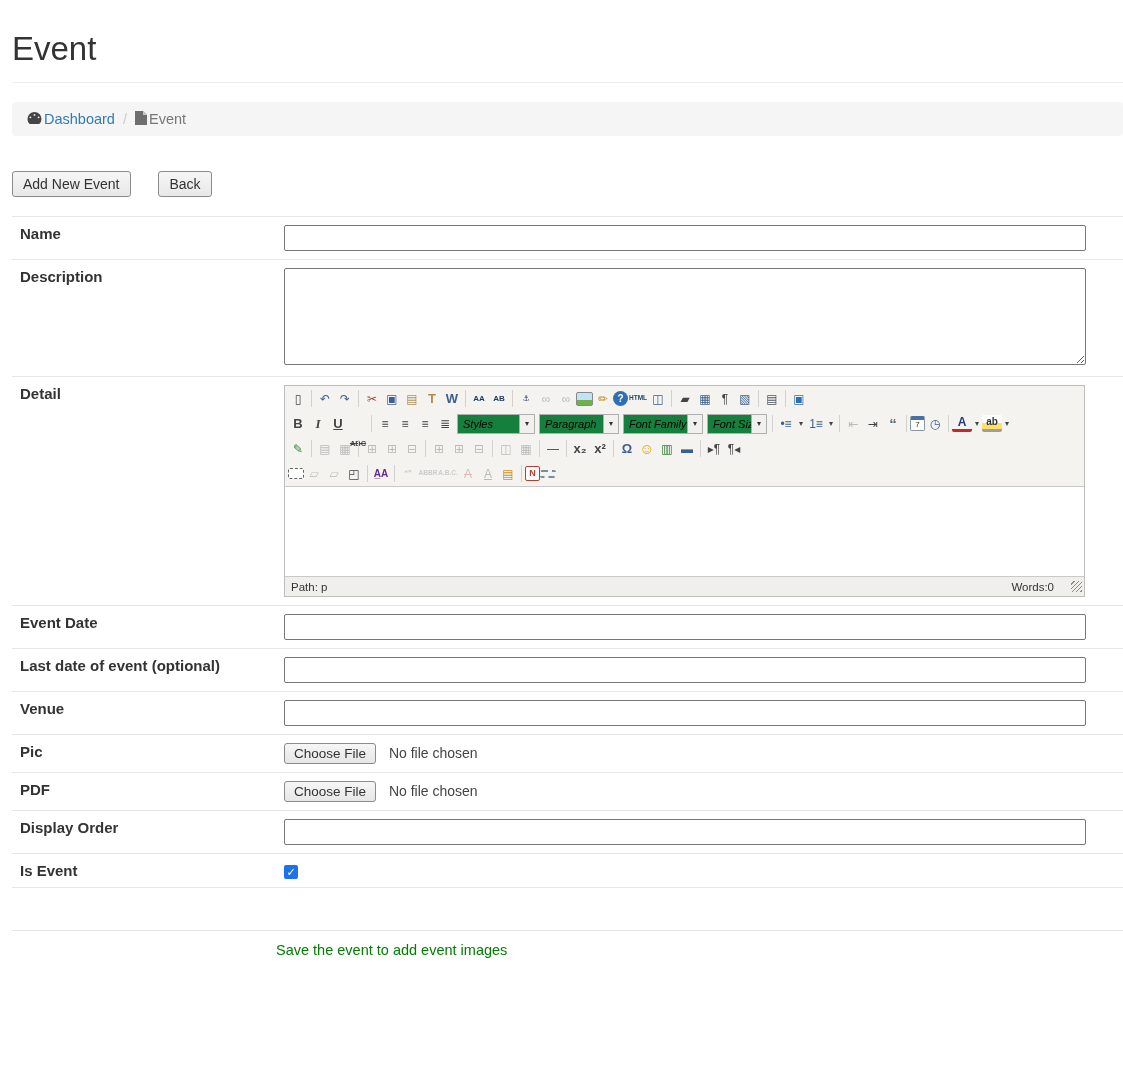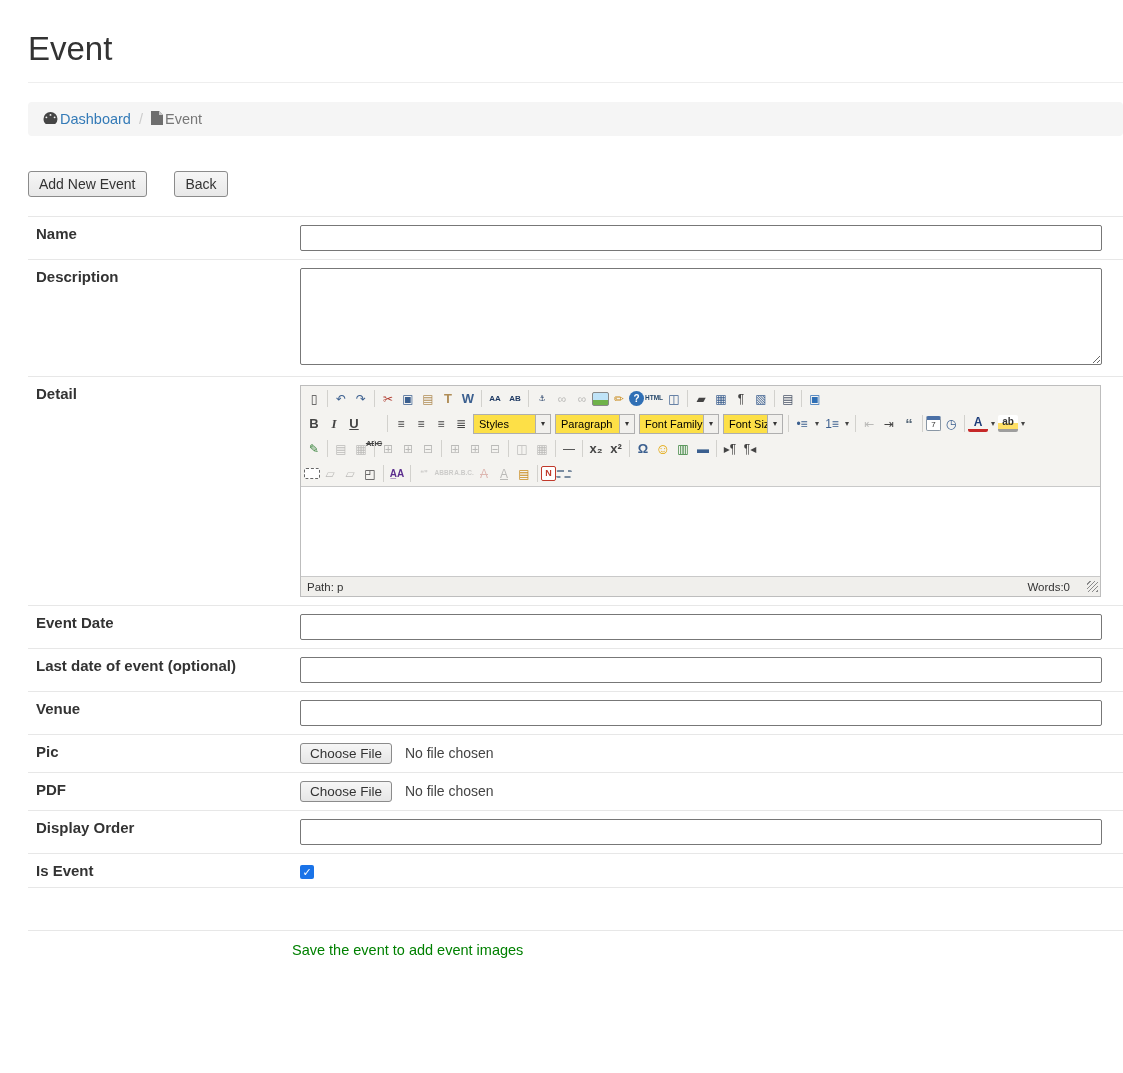--- a/index.html
+++ b/index.html
@@ -3,21 +3,21 @@
 <meta charset="utf-8">
 <style>
   * { box-sizing: border-box; }
   html,body { margin:0; padding:0; }
   body {
     width:1123px; height:1073px; overflow:hidden;
     background:#fff; color:#333;
     font-family:"Liberation Sans","DejaVu Sans",sans-serif;
     font-size:14px;
   }
-  .container { padding-left:28px; }
+  .container { padding-left:12px; }
 
   h1.page-title { font-size:33px; font-weight:400; color:#333; margin:30px 0 14px 0; }
   .title-rule { border:none; border-top:1px solid #eee; margin:0; }
 
   .breadcrumb {
     margin-top:19px; background:#f5f5f5; border-radius:4px;
     height:34px; display:flex; align-items:center; padding:0 15px;
     font-size:14.5px;
   }
   .breadcrumb a { color:#337ab7; text-decoration:none; display:inline-flex; align-items:center; }
@@ -79,21 +79,21 @@
   .back { color:#333; font-weight:bold; font-size:10px; background:linear-gradient(#fff 55%, #ffe066 55%); border-bottom:3px solid #9e9e9e; height:17px; }
   .imgico { width:17px; height:14px; border:1px solid #888; background:linear-gradient(#bfe3f7 55%, #6fb24a 55%); }
   .helpico { width:15px; height:15px; border-radius:50%; background:#2f6fb5; color:#fff; font-size:10px; font-weight:bold; }
   .calico { width:15px; height:15px; border:1px solid #8a97a5; border-top:4px solid #4a6fa5; background:#fff; color:#333; font-size:8px; }
   .layer { width:16px; height:11px; border:1px dashed #666; background:#fff; }
   .nbspbox { width:15px; height:15px; border:1px solid #c0392b; color:#c0392b; font-size:9px; font-weight:bold; background:#fff; }
   .pgbrk { width:16px; height:8px; border-top:2px dashed #7a8ca0; border-bottom:2px dashed #7a8ca0; }
   .printer { color:#4a5568; }
   .fullscr { color:#2f6fb5; }
 
-  .tselect { display:inline-flex; align-items:center; height:20px; background:#fde047; border:1px solid #afafaf; margin:16px 2px; flex:0 0 auto; cursor:pointer; }
+  .tselect { display:inline-flex; align-items:center; height:20px; background:#15803d; border:1px solid #afafaf; margin:16px 2px; flex:0 0 auto; cursor:pointer;font-style:italic; }
   .tsel-label { flex:1; padding:0 5px; font-size:11px; color:#000; white-space:nowrap; overflow:hidden; }
   .tsel-arrow { width:15px; align-self:stretch; border-left:1px solid #afafaf; background:#f1f0ed; display:flex; align-items:center; justify-content:center; font-size:8px; color:#333; }
 
   .ed-content { height:90px; background:#fff; border-top:1px solid #c9c9c9; cursor:text; }
   .ed-status {
     height:20px; background:#f0efec; border-top:1px solid #c9c9c9;
     display:flex; align-items:center; justify-content:space-between;
     font-size:11.5px; color:#333; padding:0 2px 0 6px;
   }
   .ed-grip {

